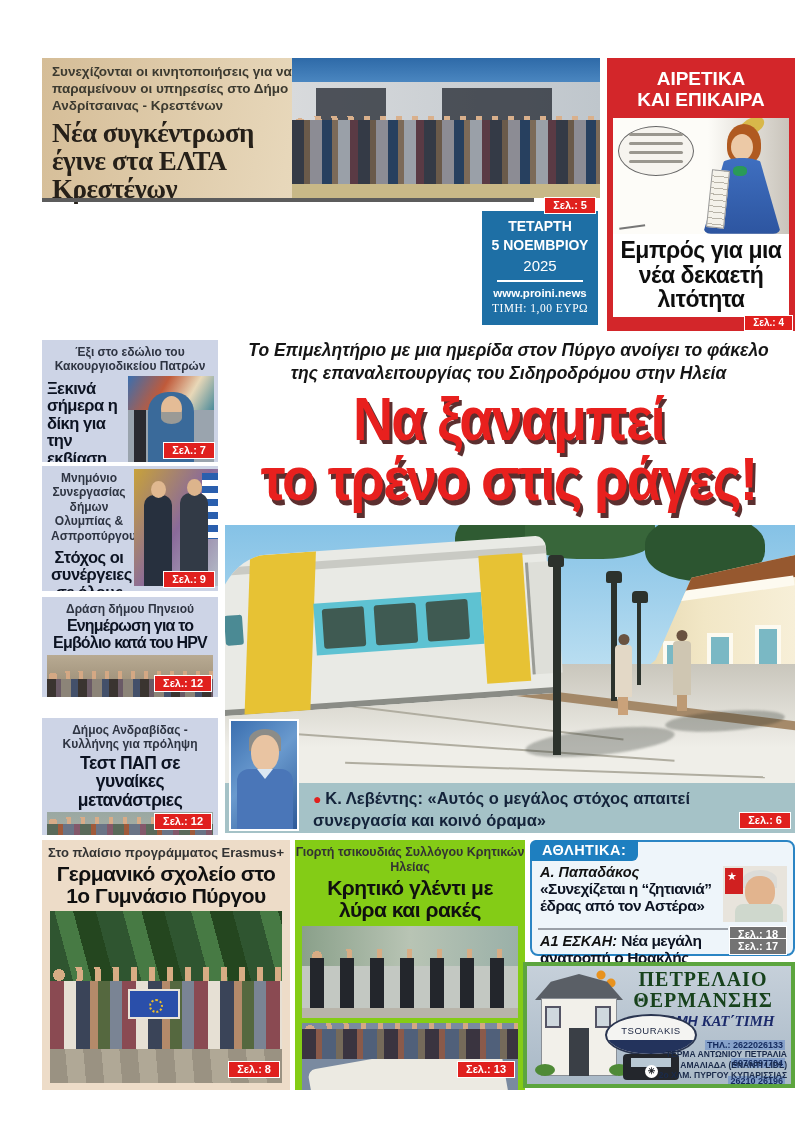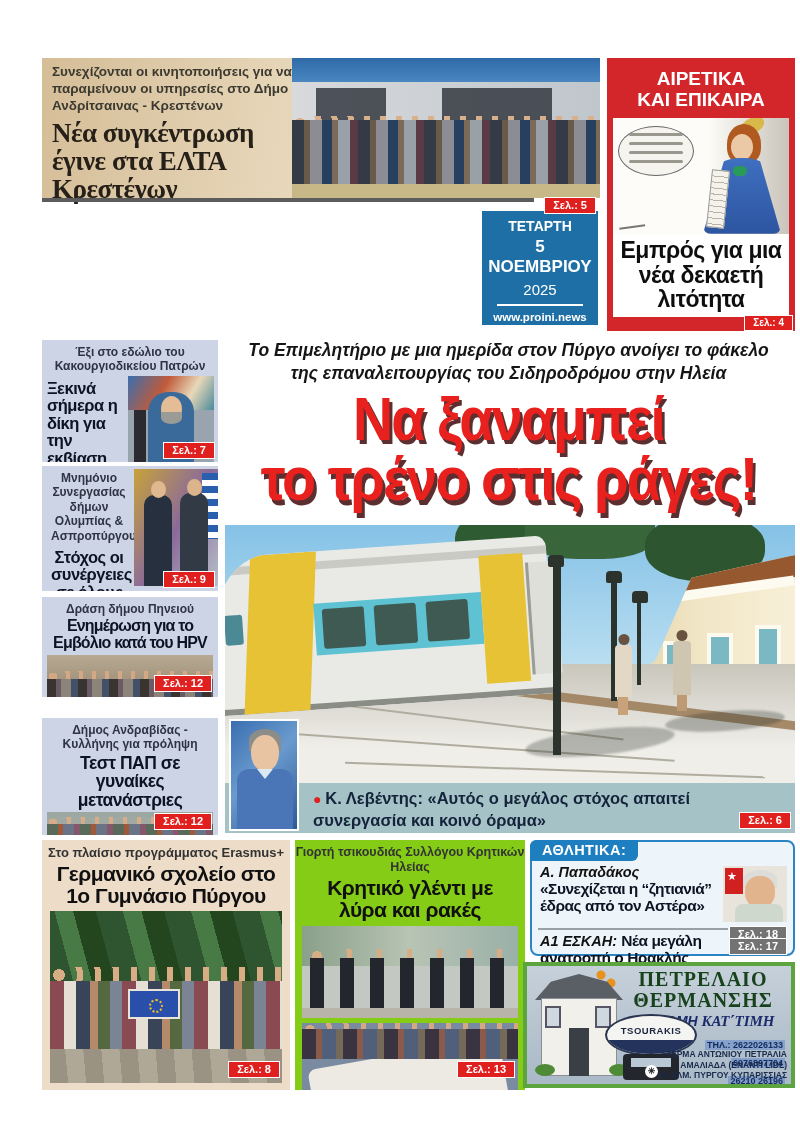--- a/index.html
+++ b/index.html
@@ -67,21 +67,21 @@
                  border:2px solid #fff; border-radius:50%; }
   .mast-tagline { position:absolute; left:128px; top:8px; width:300px; color:#c0392b;
                   font-weight:bold; font-size:15px; letter-spacing:5px; }
   .mast-title { position:absolute; left:92px; top:14px; color:#fff; font-weight:bold;
                 font-size:84px; letter-spacing:-3px; line-height:1; }
   .mast-sub { position:absolute; right:8px; bottom:6px; color:#b5433c; font-style:italic;
               font-weight:bold; font-size:20px; letter-spacing:4px; }
   .datebox { left:480px; top:209px; width:120px; height:118px; background:#1e6fa5;
              border:2px solid #fff; color:#fff; text-align:center; padding-top:7px; }
   .db-day { font-weight:bold; font-size:14px; }
-  .db-date { font-weight:bold; font-size:17px; margin-top:3px; }
+  .db-date { font-weight:bold; font-size:14px; margin-top:3px; }
   .db-year { font-weight:normal; font-size:15px; margin-top:4px; }
   .db-rule { width:86px; height:1.5px; background:#fff; margin:6px auto 5px; }
   .db-site { font-weight:bold; font-size:11.5px; }
   .db-price { font-family:"Liberation Serif", serif; font-size:11.5px; margin-top:3px; letter-spacing:0.5px; }
 
   
   .lead { left:222px; top:339px; width:573px; text-align:center; }
   .lead-intro { font-style:italic; font-weight:bold; font-size:17.5px; color:#151515; line-height:1.3; }
   .lead-headline { margin-top:4px; color:#e8201e; font-weight:bold; font-size:58px; line-height:0.98;
                    letter-spacing:-2px; text-shadow:3px 4px 0 rgba(62,10,10,.85);
@@ -271,21 +271,21 @@
   .ad-shrub { position:absolute; width:20px; height:12px; background:#4f8a36; border-radius:50%; bottom:4px; }
   .ad-sh1 { left:4px; } .ad-sh2 { left:78px; }
   .ad-dots { position:absolute; left:52px; top:0; width:34px; height:20px;
       background:radial-gradient(circle at 6px 12px,#e8921e 0 4px,transparent 5px),
                  radial-gradient(circle at 18px 5px,#e8921e 0 4px,transparent 5px),
                  radial-gradient(circle at 28px 13px,#e8921e 0 4px,transparent 5px); }
   .ad-truck { position:absolute; left:72px; bottom:4px; width:104px; height:66px; }
   .ad-tank { position:absolute; left:6px; top:0; width:92px; height:42px; background:#f4f4f2;
              border:2px solid #2a3550; border-radius:50%; overflow:hidden; }
   .ad-tank-band { position:absolute; left:0; bottom:0; width:100%; height:14px; background:#23335c; }
-  .ad-brand { position:absolute; left:0; top:9px; width:100%; text-align:center; font-weight:bold;
+  .ad-brand { position:absolute; left:0; top:9px; width:100%; text-align:center; font-weight:normal;
               font-size:9.5px; color:#1a2440; letter-spacing:0.5px; }
   .ad-cab { position:absolute; left:24px; bottom:0; width:56px; height:26px; background:#23262c; border-radius:4px; }
   .ad-cabwin { position:absolute; left:8px; top:4px; width:40px; height:9px; background:#b8c8d4; }
   .ad-star { position:absolute; left:22px; bottom:2px; width:13px; height:13px; background:#fff; border-radius:50%;
              color:#23262c; font-size:9px; line-height:13px; text-align:center; font-weight:bold; }
   .ad-title { position:absolute; right:4px; top:3px; width:168px; text-align:center;
               font-family:"Liberation Serif", serif; font-weight:bold; font-size:20px; color:#17421c;
               letter-spacing:1px; line-height:1.05; }
   .ad-sub { position:absolute; right:4px; top:47px; width:168px; text-align:center; font-weight:bold;
             font-style:italic; font-size:14px; color:#1b2a6b; }

